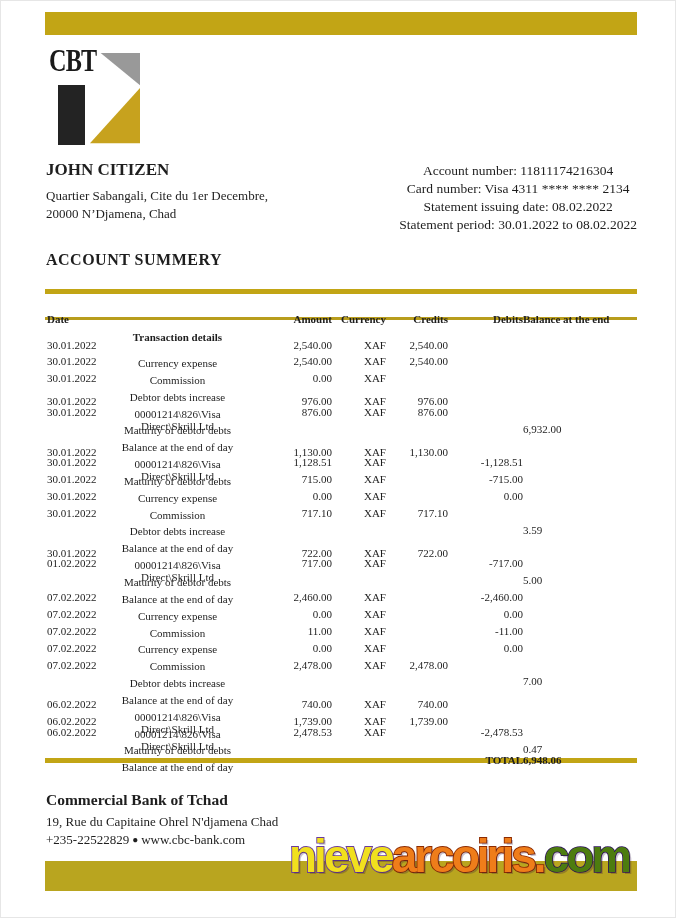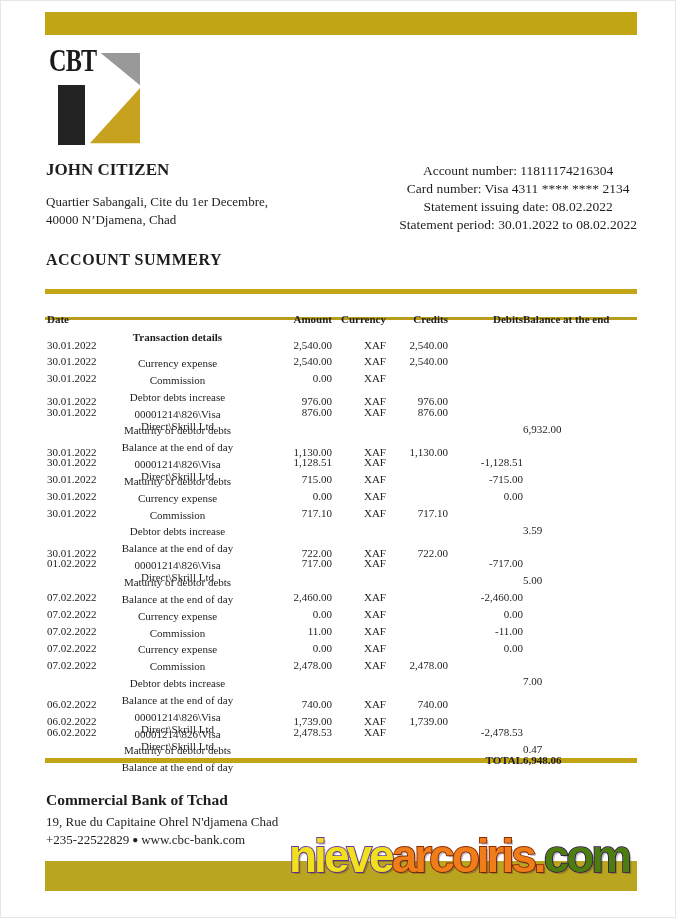--- a/index.html
+++ b/index.html
@@ -18,21 +18,21 @@
   .tri-gray{position:absolute;inset:0;background:#999999;clip-path:polygon(52% 0,100% 0,100% 35%);}
   .tri-gold{position:absolute;inset:0;background:#C7A21E;clip-path:polygon(100% 38%,100% 98%,39% 98%);}
   .rect-black{position:absolute;left:0;top:35%;width:33%;height:65%;background:#232323;}
   .logo-text{
     position:absolute;left:0;top:-6px;font-weight:bold;font-size:31px;color:#1a1a1a;
     letter-spacing:-1px;transform:scaleX(0.78);transform-origin:left top;
   }
 
   
   .customer{position:absolute;left:46px;top:160px;}
-  .customer-name{font-weight:bold;font-size:17px;margin-bottom:13px;}
+  .customer-name{font-weight:bold;font-size:17px;margin-bottom:7px;}
   .customer-line{font-size:13px;line-height:18px;}
   .account-info{position:absolute;right:39px;top:162px;text-align:center;font-size:13.5px;line-height:18px;}
 
   
   .summary-title{position:absolute;left:46px;top:251px;font-weight:bold;font-size:16px;letter-spacing:.5px;}
 
   
   .table{position:absolute;left:45px;top:289px;width:592px;}
   .t-topbar{height:5px;background:#C2A515;}
   .t-headline{height:3px;background:#B89D1C;}
@@ -81,21 +81,21 @@
       <div class="tri-gray"></div>
       <div class="tri-gold"></div>
       <div class="rect-black"></div>
     </div>
     <div class="logo-text">CBT</div>
   </div>
 
   <div class="customer">
     <div class="customer-name">JOHN CITIZEN</div>
     <div class="customer-line">Quartier Sabangali, Cite du 1er Decembre,</div>
-    <div class="customer-line">40000 N’Djamena, Chad</div>
+    <div class="customer-line">20000 N’Djamena, Chad</div>
   </div>
 
   <div class="account-info">
       <div>Account number: 11811174216304</div>
       <div>Card number: Visa 4311 **** **** 2134</div>
       <div>Statement issuing date: 08.02.2022</div>
       <div>Statement period: 30.01.2022 to 08.02.2022</div>
     </div>
 
   <div class="summary-title">ACCOUNT SUMMERY</div>

